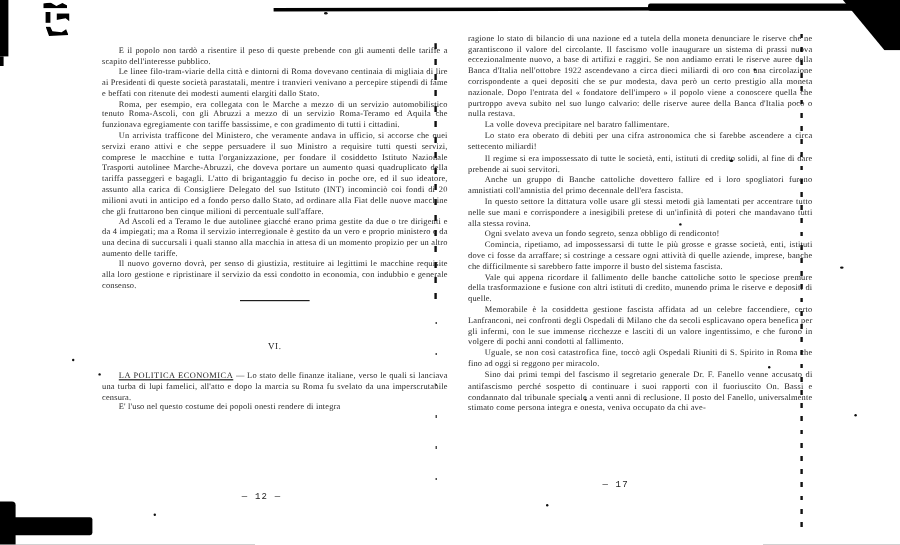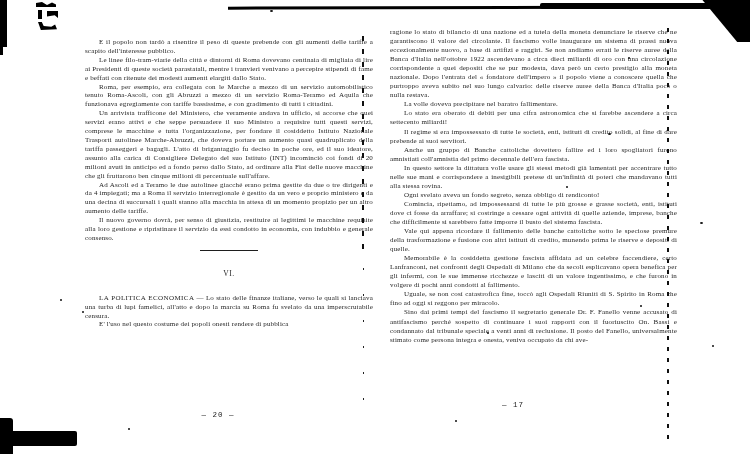--- a/index.html
+++ b/index.html
@@ -16,25 +16,25 @@
     filter:blur(.32px);
   }
   #left-col  { left:85px;  top:38px; width:288px; line-height:8.9px; }
   #right-col { left:390px; top:28px; width:287px; line-height:9.05px; }
   .page-col p { margin:0; text-indent:14px; }
   .section-divider {
     width:58px; height:0; border-top:1.2px solid #1e1e1e;
     margin:7px auto 0 auto;
   }
   .section-number {
-    text-align:center; margin-top:19px; font-size:7.5px;
+    text-align:center; margin-top:34px; font-size:7.5px;
     letter-spacing:.5px;
   }
   .politics-para { margin-top:15px !important; }
-  .section-title-lead { text-transform:uppercase; letter-spacing:.4px; }
+  .section-title-lead { text-transform:uppercase; letter-spacing:.4px;text-decoration:underline; }
   .page-number {
     position:absolute; color:#222; font-size:7.5px;
     letter-spacing:1px; filter:blur(.3px);font-family:Liberation Mono, monospace;
   }
   #footer-left  { left:188px; top:411px; width:60px; text-align:center; }
   #footer-right { left:488px; top:401px; width:50px; text-align:center; }
 
   
   .artifact { position:absolute; background:#000; }
   #art-left-bar      { left:0;   top:0;   width:7px;  height:47px; }
@@ -80,39 +80,39 @@
   <div id="left-col" class="page-col">
     <p>E il popolo non tardò a risentire il peso di queste prebende con gli aumenti delle tariffe a scapito dell'interesse pubblico.</p>
     <p>Le linee filo-tram-viarie della città e dintorni di Roma dovevano centinaia di migliaia di lire ai Presidenti di queste società parastatali, mentre i tranvieri venivano a percepire stipendi di fame e beffati con ritenute dei modesti aumenti elargiti dallo Stato.</p>
     <p>Roma, per esempio, era collegata con le Marche a mezzo di un servizio automobilistico tenuto Roma-Ascoli, con gli Abruzzi a mezzo di un servizio Roma-Teramo ed Aquila che funzionava egregiamente con tariffe bassissime, e con gradimento di tutti i cittadini.</p>
     <p>Un arrivista trafficone del Ministero, che veramente andava in ufficio, si accorse che quei servizi erano attivi e che seppe persuadere il suo Ministro a requisire tutti questi servizi, comprese le macchine e tutta l'organizzazione, per fondare il cosiddetto Istituto Nazionale Trasporti autolinee Marche-Abruzzi, che doveva portare un aumento quasi quadruplicato della tariffa passeggeri e bagagli. L'atto di brigantaggio fu deciso in poche ore, ed il suo ideatore, assunto alla carica di Consigliere Delegato del suo Istituto (INT) incominciò coi fondi di 20 milioni avuti in anticipo ed a fondo perso dallo Stato, ad ordinare alla Fiat delle nuove macchine che gli fruttarono ben cinque milioni di percentuale sull'affare.</p>
     <p>Ad Ascoli ed a Teramo le due autolinee giacché erano prima gestite da due o tre dirigenti e da 4 impiegati; ma a Roma il servizio interregionale è gestito da un vero e proprio ministero e da una decina di succursali i quali stanno alla macchia in attesa di un momento propizio per un altro aumento delle tariffe.</p>
     <p>Il nuovo governo dovrà, per senso di giustizia, restituire ai legittimi le macchine requisite alla loro gestione e ripristinare il servizio da essi condotto in economia, con indubbio e generale consenso.</p>
     <div class="section-divider"></div>
     <div class="section-number">VI.</div>
     <p class="politics-para"><span class="section-title-lead">LA POLITICA ECONOMICA</span><span> — Lo stato delle finanze italiane, verso le quali si lanciava una turba di lupi famelici, all'atto e dopo la marcia su Roma fu svelato da una imperscrutabile censura.</span></p>
-    <p>E' l'uso nel questo costume dei popoli onesti rendere di pubblica</p>
+    <p>E' l'uso nel questo costume dei popoli onesti rendere di integra</p>
   </div>
 
   <div id="right-col" class="page-col">
     <p style="text-indent:0">ragione lo stato di bilancio di una nazione ed a tutela della moneta denunciare le riserve che ne garantiscono il valore del circolante. Il fascismo volle inaugurare un sistema di prassi nuova eccezionalmente nuovo, a base di artifizi e raggiri. Se non andiamo errati le riserve auree della Banca d'Italia nell'ottobre 1922 ascendevano a circa dieci miliardi di oro con una circolazione corrispondente a quei depositi che se pur modesta, dava però un certo prestigio alla moneta nazionale. Dopo l'entrata del « fondatore dell'impero » il popolo viene a conoscere quella che purtroppo aveva subito nel suo lungo calvario: delle riserve auree della Banca d'Italia poco o nulla restava.</p>
     <p>La volle doveva precipitare nel baratro fallimentare.</p>
     <p>Lo stato era oberato di debiti per una cifra astronomica che si farebbe ascendere a circa settecento miliardi!</p>
     <p>Il regime si era impossessato di tutte le società, enti, istituti di credito solidi, al fine di dare prebende ai suoi servitori.</p>
     <p>Anche un gruppo di Banche cattoliche dovettero fallire ed i loro spogliatori furono amnistiati coll'amnistia del primo decennale dell'era fascista.</p>
     <p>In questo settore la dittatura volle usare gli stessi metodi già lamentati per accentrare tutto nelle sue mani e corrispondere a inesigibili pretese di un'infinità di poteri che mandavano tutti alla stessa rovina.</p>
     <p>Ogni svelato aveva un fondo segreto, senza obbligo di rendiconto!</p>
     <p>Comincia, ripetiamo, ad impossessarsi di tutte le più grosse e grasse società, enti, istituti dove ci fosse da arraffare; si costringe a cessare ogni attività di quelle aziende, imprese, banche che difficilmente si sarebbero fatte imporre il busto del sistema fascista.</p>
     <p>Vale qui appena ricordare il fallimento delle banche cattoliche sotto le speciose premure della trasformazione e fusione con altri istituti di credito, munendo prima le riserve e depositi di quelle.</p>
     <p>Memorabile è la cosiddetta gestione fascista affidata ad un celebre faccendiere, certo Lanfranconi, nei confronti degli Ospedali di Milano che da secoli esplicavano opera benefica per gli infermi, con le sue immense ricchezze e lasciti di un valore ingentissimo, e che furono in volgere di pochi anni condotti al fallimento.</p>
     <p>Uguale, se non così catastrofica fine, toccò agli Ospedali Riuniti di S. Spirito in Roma che fino ad oggi si reggono per miracolo.</p>
     <p>Sino dai primi tempi del fascismo il segretario generale Dr. F. Fanello venne accusato di antifascismo perché sospetto di continuare i suoi rapporti con il fuoriuscito On. Bassi e condannato dal tribunale speciale a venti anni di reclusione. Il posto del Fanello, universalmente stimato come persona integra e onesta, veniva occupato da chi ave-</p>
   </div>
 
-  <div id="footer-left" class="page-number">— 20 —</div>
+  <div id="footer-left" class="page-number">— 12 —</div>
   <div id="footer-right" class="page-number">— 17</div>
 
   <div id="art-left-bar" class="artifact"></div>
   <div id="art-left-bar2" class="artifact"></div>
   <div id="art-bottom-blob-v" class="artifact"></div>
   <div id="art-bottom-blob-h" class="artifact"></div>
   <div id="art-top-line" class="artifact"></div>
   <div id="art-top-line-thick" class="artifact"></div>
   <div id="art-corner-tri" class="artifact"></div>
   <div id="stamp-1" class="stamp-mark"></div>

